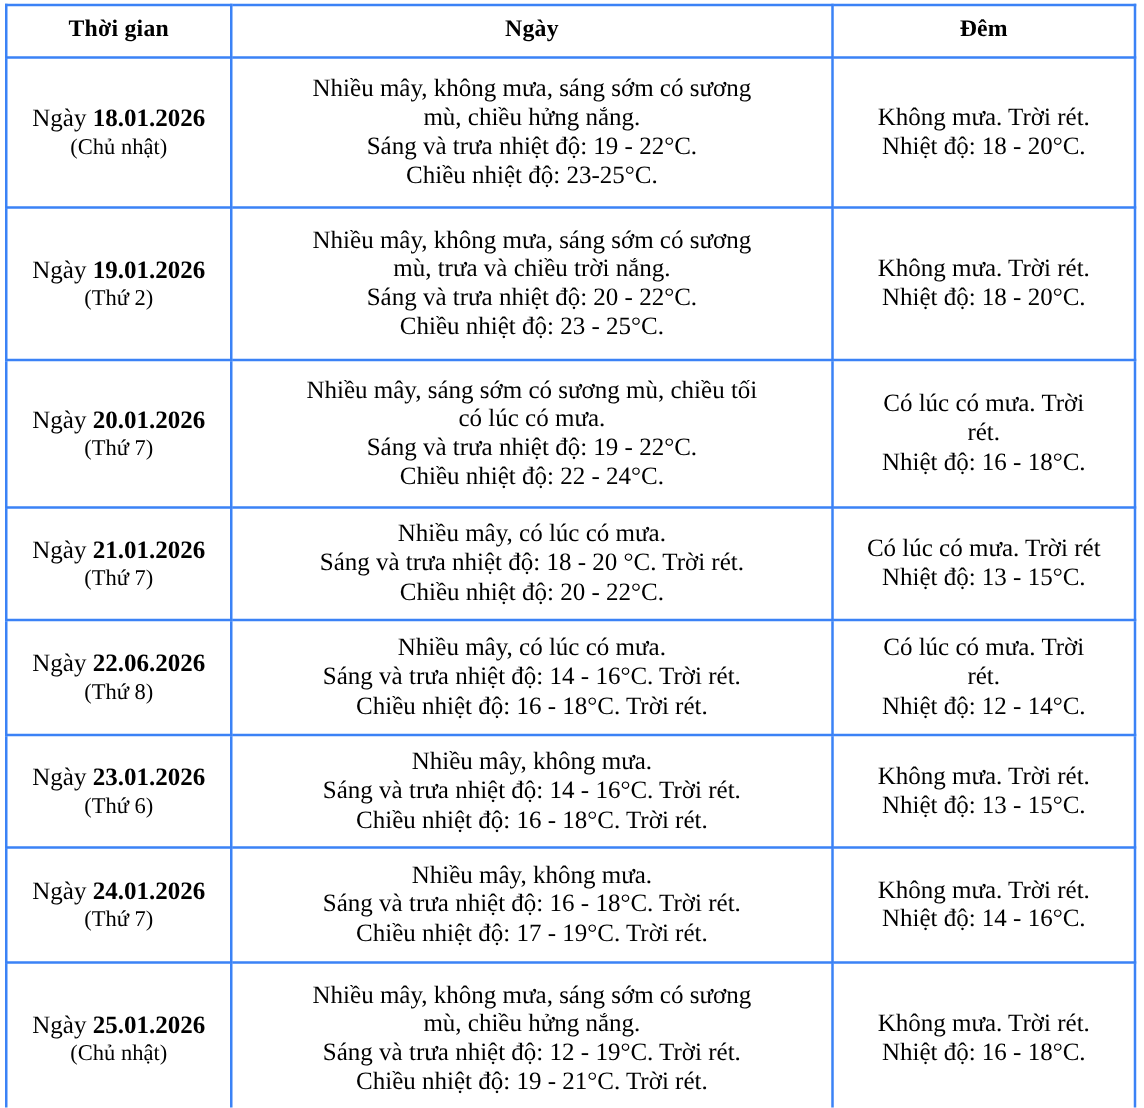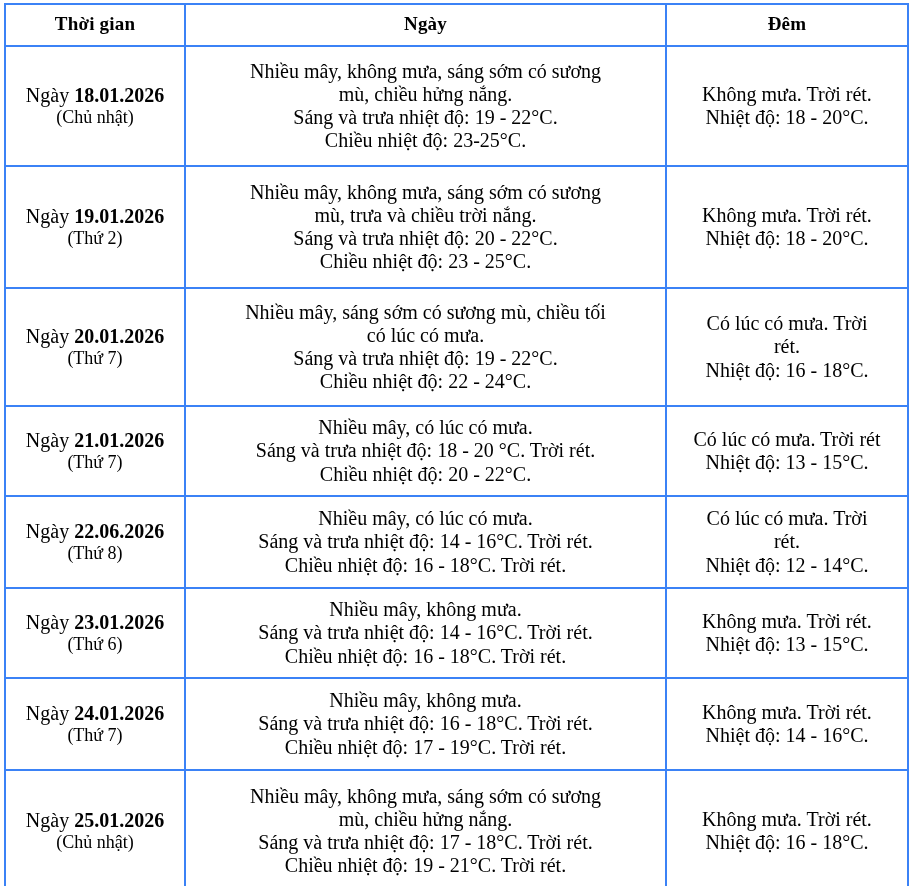--- a/index.html
+++ b/index.html
@@ -223,21 +223,21 @@
     </tr>
 
     <tr class="row-h-122b">
       <td class="cell-time">
         <span class="date-line"><span>Ngày </span><span class="date-value">25.01.2026</span></span>
         <span class="weekday-line">(Chủ nhật)</span>
       </td>
       <td class="cell-day">
         <span class="line">Nhiều mây, không mưa, sáng sớm có sương</span>
         <span class="line">mù, chiều hửng nắng.</span>
-        <span class="line">Sáng và trưa nhiệt độ: 17 - 18°C. Trời rét.</span>
+        <span class="line">Sáng và trưa nhiệt độ: 12 - 19°C. Trời rét.</span>
         <span class="line">Chiều nhiệt độ: 19 - 21°C. Trời rét.</span>
       </td>
       <td class="cell-night">
         <span class="line">Không mưa. Trời rét.</span>
         <span class="line">Nhiệt độ:  16 - 18°C.</span>
       </td>
     </tr>
 
   </tbody>
 </table>

